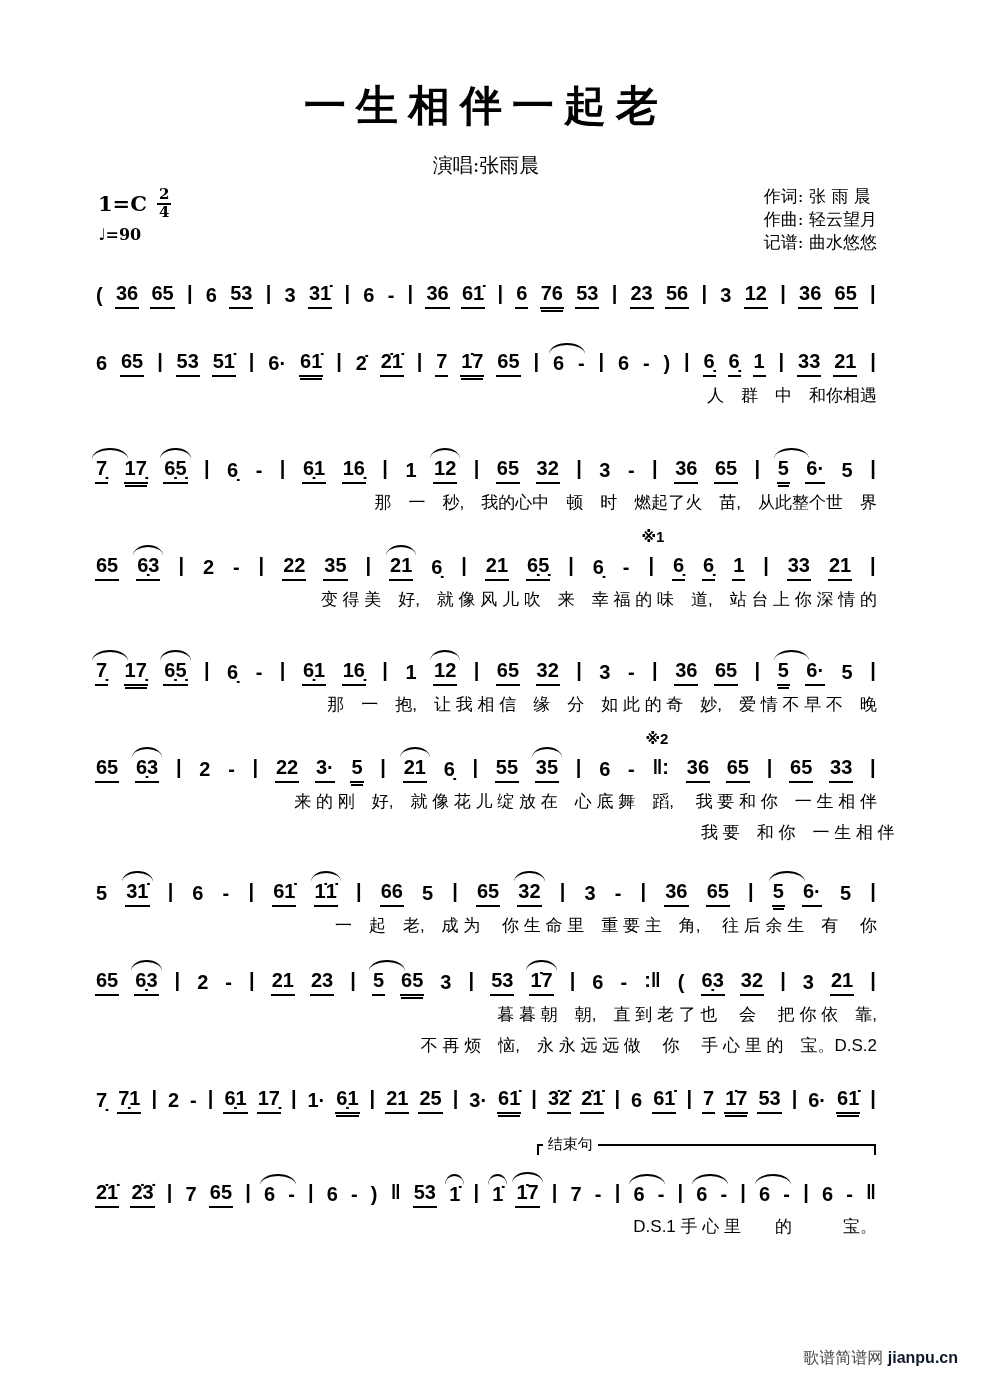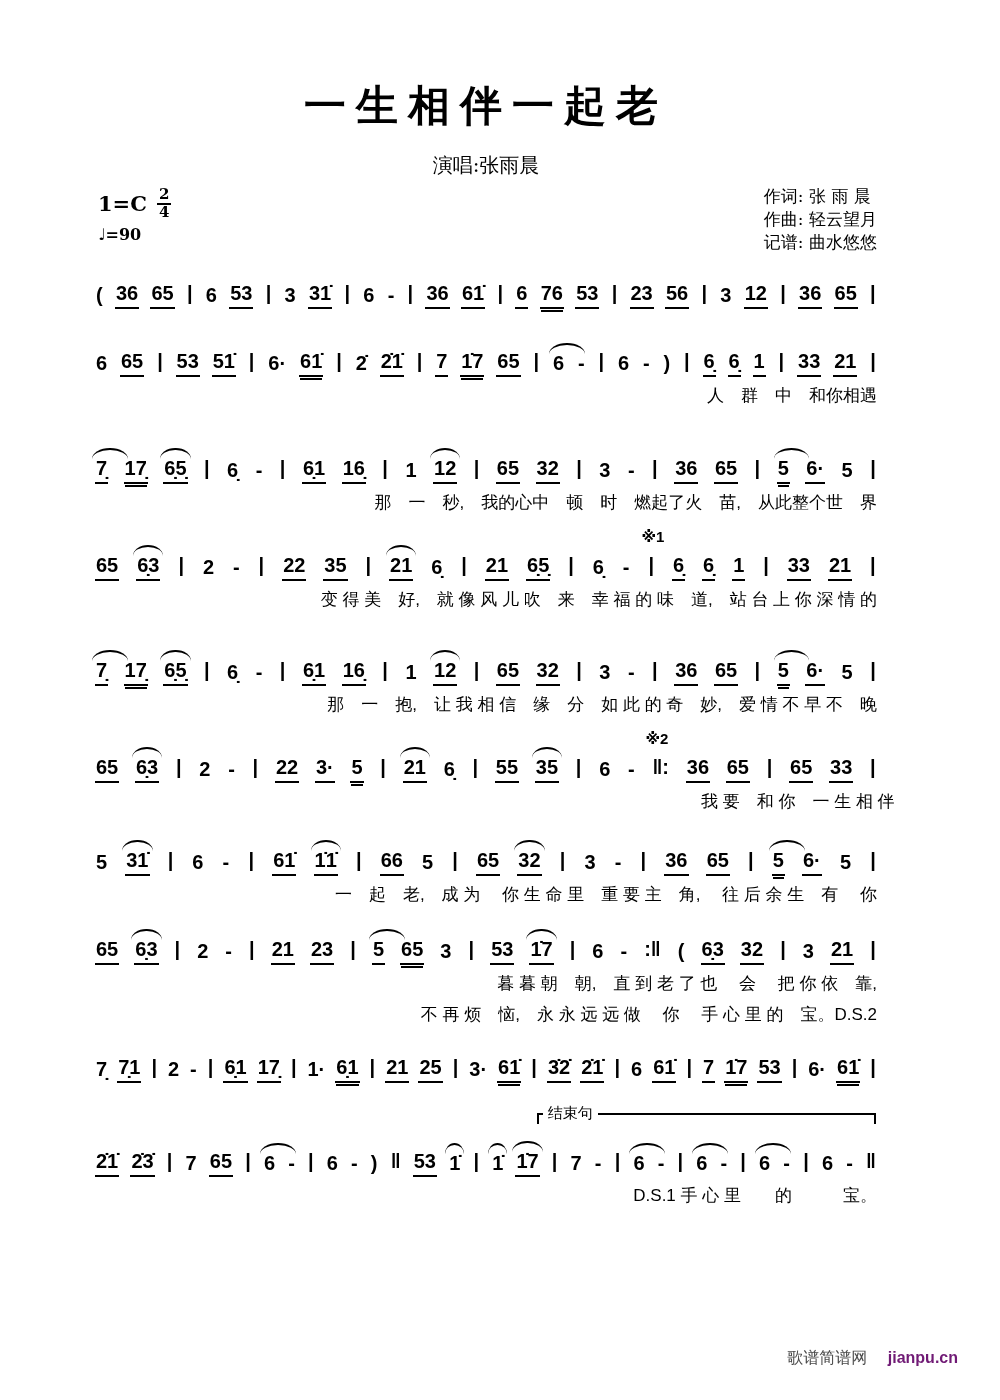--- a/index.html
+++ b/index.html
@@ -254,20 +254,21 @@
           <span class="tok">6</span>
           <span class="tok">-</span>
           <span class="tok bar">‖:<i class="mark">※2</i></span>
           <span class="tok u1">36</span>
           <span class="tok u1">65</span>
           <span class="tok bar">|</span>
           <span class="tok u1">65</span>
           <span class="tok u1">33</span>
           <span class="tok bar">|</span>
         </div>
+        <div class="lyr lyr-a">来 的 刚　好,　就 像 花 儿 绽 放 在　心 底 舞　蹈,　 我 要 和 你　一 生 相 伴</div>
         <div class="lyr lyr-b">我 要　和 你　一 生 相 伴</div>
       </div>
       <div class="system sys7">
         <div class="notes">
           <span class="tok">5</span>
           <span class="tok u1 arc">31̇</span>
           <span class="tok bar">|</span>
           <span class="tok">6</span>
           <span class="tok">-</span>
           <span class="tok bar">|</span>
@@ -400,15 +401,15 @@
           <span class="tok">-</span>
           <span class="tok bar">‖</span>
         </div>
         <div class="lyr lyr-a">D.S.1 手 心 里　　的　　　宝。</div>
       </div>
     </div>
 
 
   <div class="watermark">
     <span class="wm-site">歌谱简谱网</span>
-    <span class="wm-domain" style="color: #701a75; margin-left: 16px;">jianpu.cn</span>
+    <span class="wm-domain" style="color: #0f172a;">jianpu.cn</span>
   </div>
 </div>
 
 </body></html>

